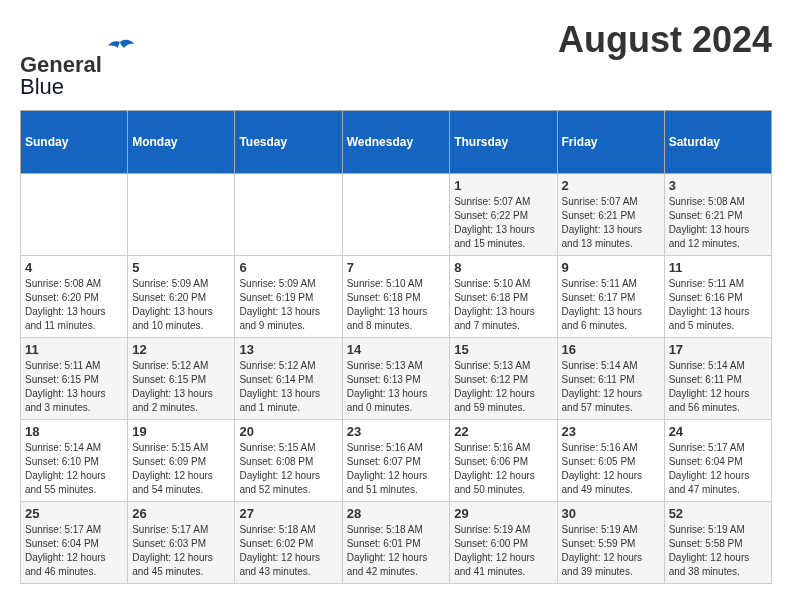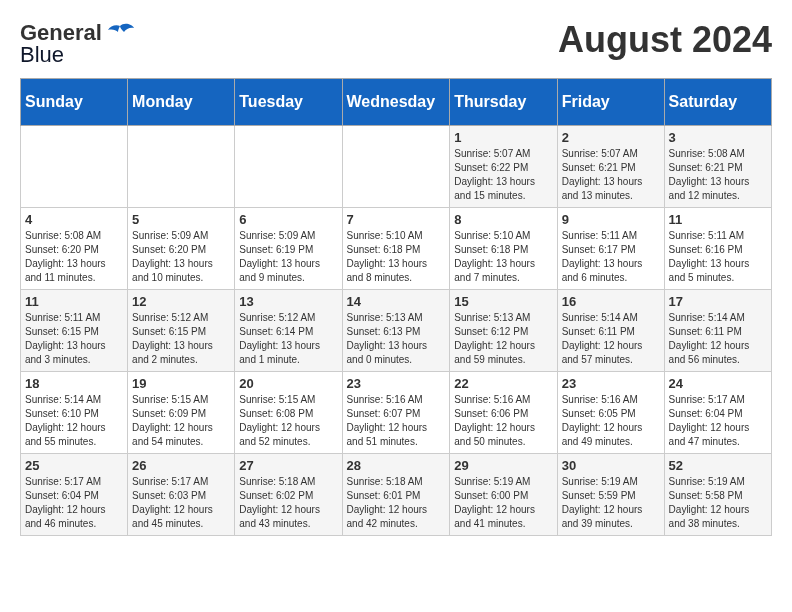--- a/index.html
+++ b/index.html
@@ -42,23 +42,23 @@
       color: #333;
     }
     table {
       width: 100%;
       border-collapse: collapse;
       font-size: 11px;
     }
     thead tr th {
       background-color: #1565c0;
       color: #fff;
-      padding: 14px 4px;
+      padding: 24px 4px;
       text-align: left;
-      font-size: 16px;
+      font-size: 12px;
       font-weight: bold;
       border: 1px solid #aaa;
     }
     tbody tr td {
       border: 1px solid #ccc;
       padding: 4px;
       vertical-align: top;
       width: 108px;
       min-height: 70px;
       background: #fff;
@@ -80,21 +80,21 @@
     .empty-cell {
       background: #fff !important;
     }
   </style>
 </head>
 <body>
 
 <div class="header">
   <div class="logo">
     <div class="logo-row">
-      <span style="font-size:22px;font-weight:bold;color:#333;">General</span>
+      <span style="font-size:22px;font-weight:bold;color:#333;margin-top:32px;">General</span>
       <svg width="28" height="22" viewBox="0 0 28 22" style="margin-left:2px;">
         <path d="M14 4 C18 0, 26 2, 28 6 C24 5, 20 7, 18 10 C16 8, 14 6, 14 4Z" fill="#1565c0"></path>
         <path d="M14 4 C10 2, 4 4, 2 8 C6 7, 10 8, 12 10 C12 8, 13 6, 14 4Z" fill="#1565c0"></path>
       </svg>
     </div>
     <span style="font-size:22px;font-weight:normal;color:#0f172a;margin-top:-4px;">Blue</span>
   </div>
   <div class="title-block">
     <h1>August 2024</h1>
   </div>

